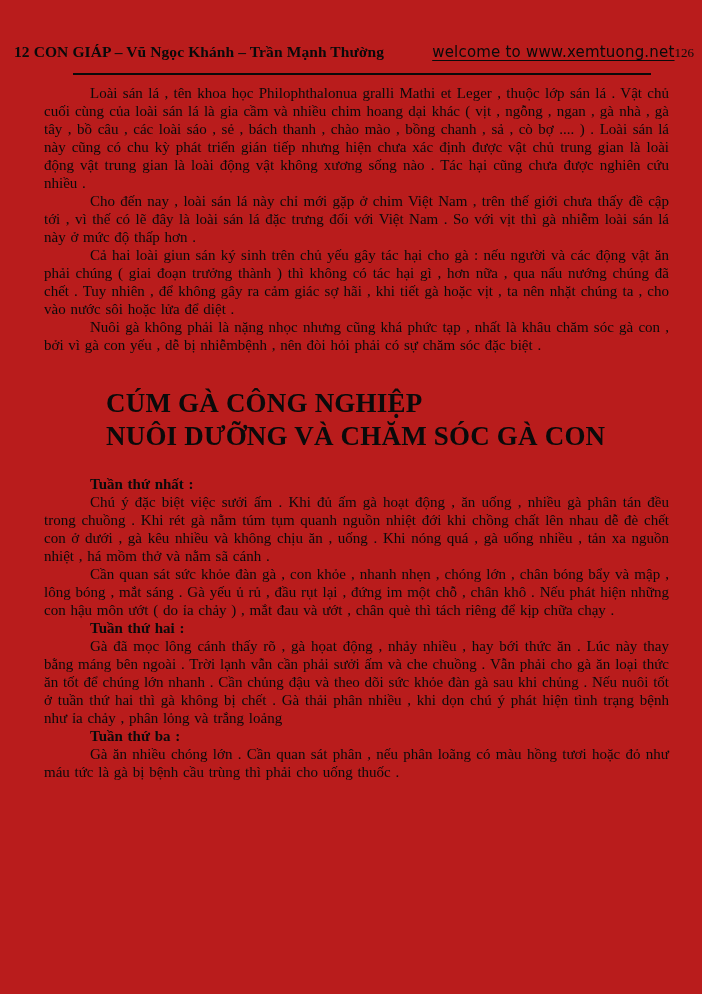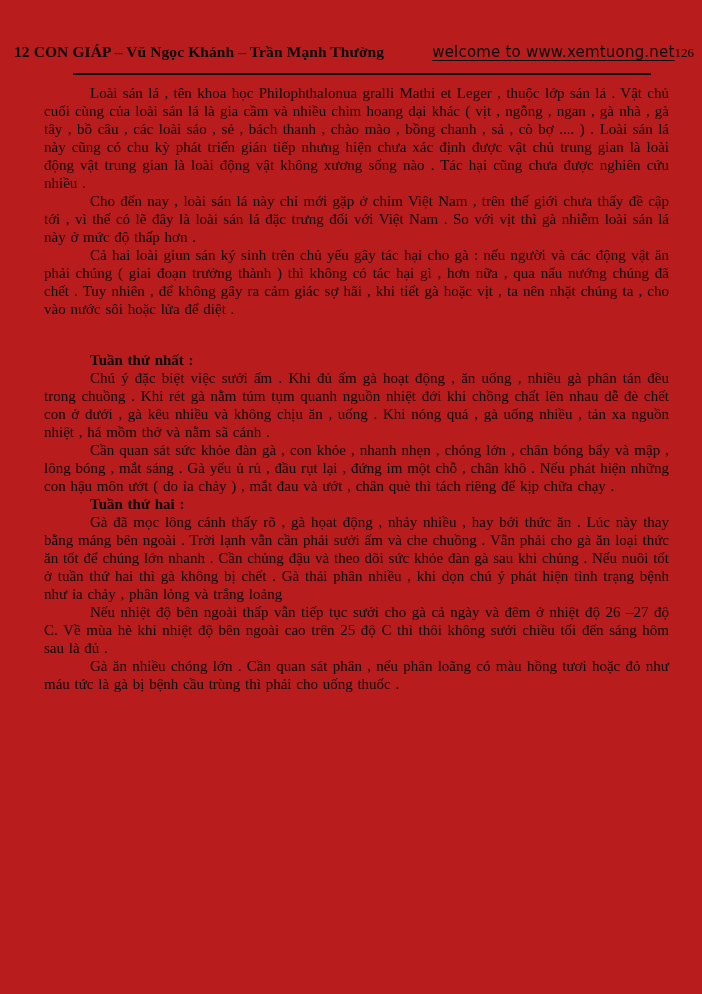--- a/index.html
+++ b/index.html
@@ -101,28 +101,31 @@
     <span class="page-number">126</span>
   </header>
 
   <div class="header-rule"></div>
 
   <main class="page-body">
 
     <p>Loài sán lá , tên khoa học Philophthalonua gralli Mathi et Leger , thuộc lớp sán lá . Vật chủ cuối cùng của loài sán lá là gia cầm và nhiều chim hoang dại khác ( vịt , ngỗng , ngan , gà nhà , gà tây , bồ câu , các loài sáo , sẻ , bách thanh , chào mào , bồng chanh , sả , cò bợ .... )  . Loài sán lá này cũng có chu kỳ phát triển gián tiếp nhưng hiện chưa xác định được vật chủ trung gian là loài động vật trung gian là loài động vật không xương sống nào . Tác hại cũng chưa được nghiên cứu nhiều .</p>
     <p>Cho đến nay  , loài sán lá này chỉ mới gặp ở chim Việt Nam , trên thế giới chưa thấy đề cập tới , vì thế có lẽ đây là loài sán lá đặc trưng đối với Việt Nam . So với vịt thì gà nhiễm loài sán lá này ở mức độ thấp hơn .</p>
     <p>Cả hai loài giun sán ký sinh trên chủ yếu gây tác hại cho gà : nếu người và các động vật ăn phải chúng ( giai đoạn trưởng thành ) thì không có tác hại gì , hơn nữa , qua nấu nướng chúng đã chết . Tuy nhiên , để không gây ra cảm giác sợ hãi , khi tiết gà hoặc vịt , ta nên nhặt chúng ta , cho vào nước sôi hoặc lửa để diệt .</p>
+    <p>Nuôi gà không phải là nặng nhọc nhưng cũng khá phức tạp , nhất là khâu chăm sóc gà con , bởi vì gà con yếu , dễ bị nhiễmbệnh , nên đòi hỏi phải có sự chăm sóc đặc biệt .</p>
 
     <h1 class="chapter-title">
+      <span class="title-line">CÚM GÀ CÔNG NGHIỆP</span>
+      <span class="title-line">NUÔI DƯỠNG VÀ CHĂM SÓC GÀ CON</span>
     </h1>
 
     <p class="section-heading">Tuần thứ nhất :</p>
     <p>Chú ý đặc biệt việc sưởi ấm . Khi đủ ấm gà hoạt động , ăn uống , nhiều gà phân tán đều trong chuồng . Khi rét gà nằm túm tụm quanh nguồn nhiệt đới khi chồng chất lên nhau dễ đè chết con ở dưới , gà kêu nhiều và không chịu ăn , uống  . Khi nóng quá , gà uống nhiều , tản xa nguồn nhiệt , há mồm thở và nằm sã cánh .</p>
     <p>Cần quan sát sức khỏe đàn gà , con khỏe , nhanh nhẹn , chóng lớn , chân bóng bẩy và mập , lông bóng , mắt sáng . Gà yếu ủ rủ , đầu rụt lại , đứng im một chỗ , chân khô . Nếu phát hiện những con hậu môn ướt ( do ỉa chảy ) , mắt đau và ướt , chân què thì tách riêng để kịp chữa chạy .</p>
 
     <p class="section-heading">Tuần thứ hai :</p>
     <p>Gà đã mọc lông cánh thấy rõ , gà họat động , nhảy nhiều , hay bới thức ăn . Lúc này thay bằng máng bên ngoài . Trời lạnh vẫn cần phải sưởi ấm và che chuồng . Vẫn phải cho gà ăn loại thức ăn tốt để chúng lớn nhanh . Cần chủng đậu và theo dõi sức khỏe đàn gà sau khi chủng . Nếu nuôi tốt ở tuần thứ hai thì gà không bị chết . Gà thải phân nhiều , khi dọn chú ý phát hiện tình trạng bệnh như  ỉa chảy , phân lỏng và trắng loảng</p>
 
-    <p>Nếu nhiệt độ bên ngoài thấp vẫn tiếp tục sưởi cho gà cả ngày và đêm ở nhiệt độ 26 –27 độ C. Về mùa hè khi nhiệt độ bên ngoài cao trên 25 độ C thì thôi không sưởi chiều tối đến sáng hôm sau là đủ .</p>
+    <p class="section-heading">Tuần thứ ba :</p>
     <p>Gà ăn nhiều chóng lớn . Cần quan sát phân , nếu phân loãng có màu hồng tươi hoặc đỏ như máu tức là gà bị bệnh cầu trùng thì phải cho uống thuốc .</p>
 
   </main>
 </div>
 
 </body></html>

